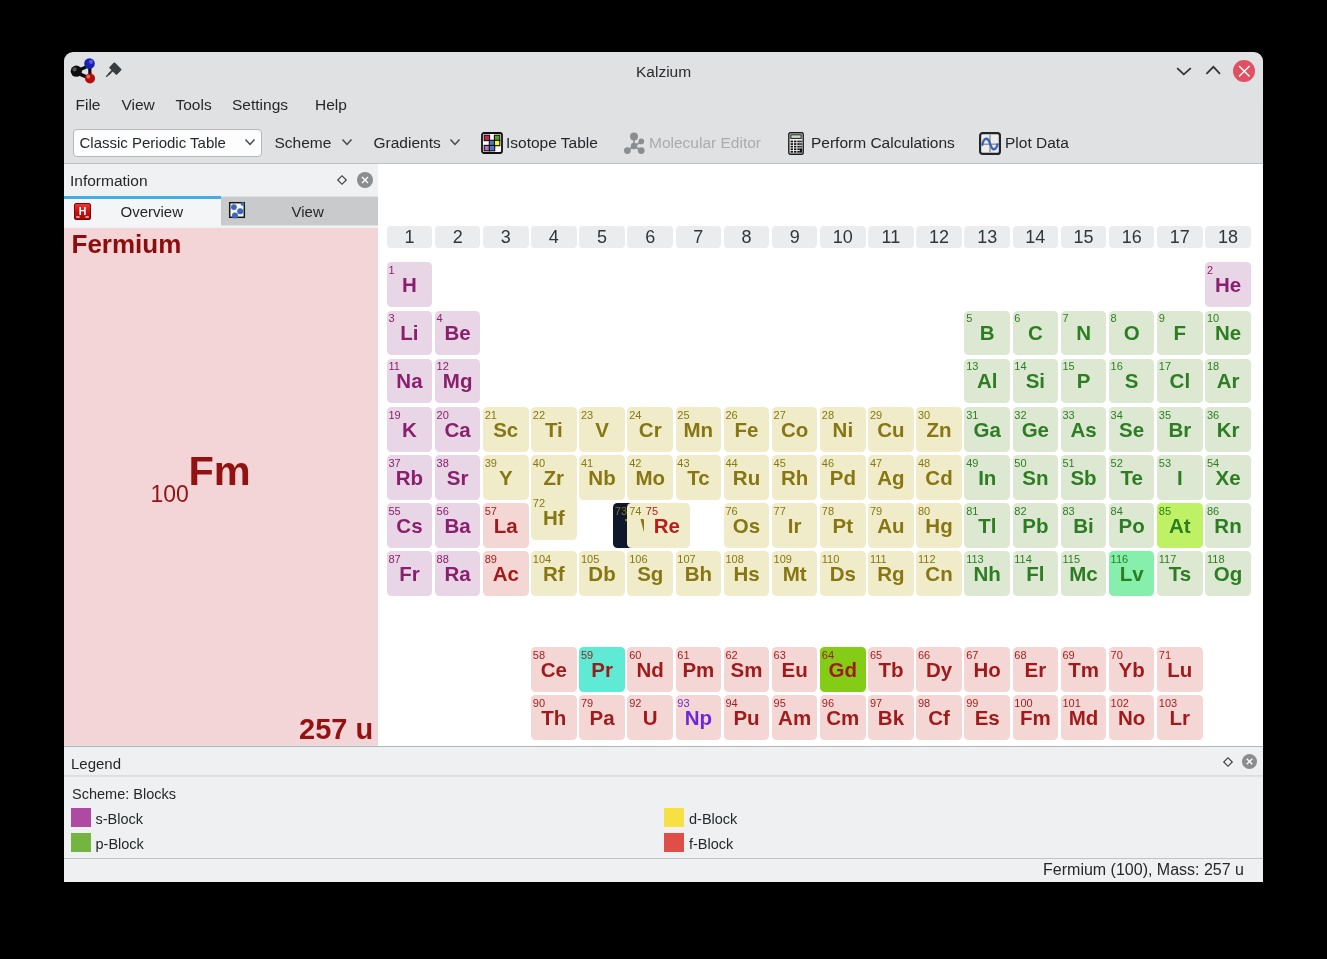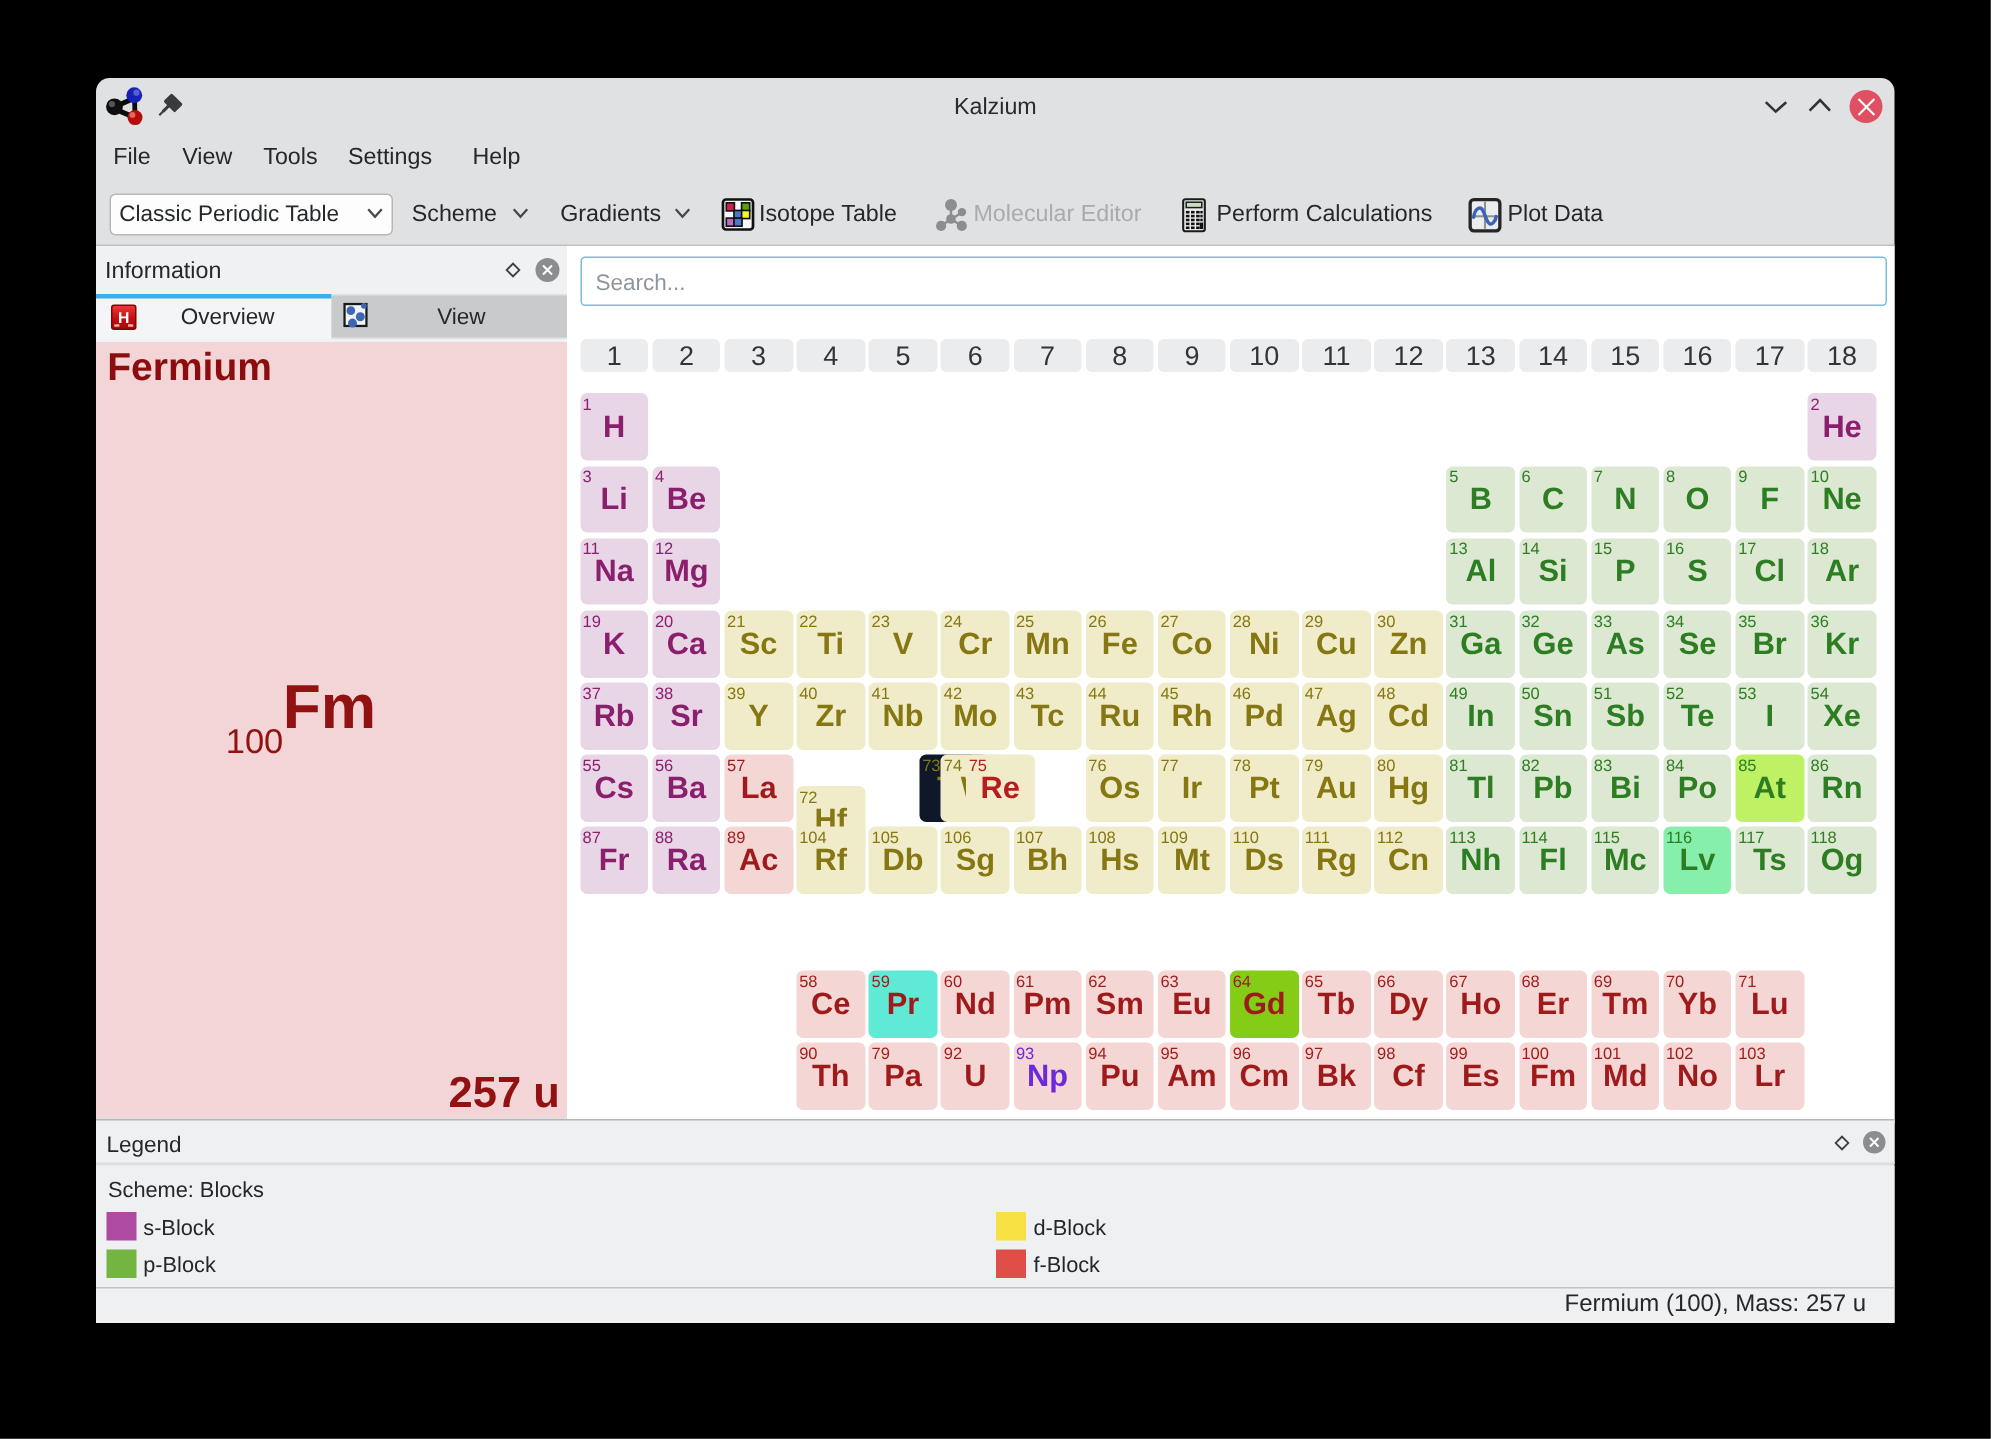--- a/index.html
+++ b/index.html
@@ -195,23 +195,20 @@
 <div class="t" style="left:291.5px;top:203.5px;font-size:15px">View</div>
 
 <div id="tabstrip"></div>
 <div id="pink"></div>
 <div class="t" style="left:71.5px;top:231.2px;font-size:26px;font-weight:bold;line-height:27px;color:#8b0d0d">Fermium</div>
 <div class="t" style="left:150.5px;top:482px;font-size:23px;line-height:24px;color:#921212">100</div>
 <div class="t" style="left:188.5px;top:447.6px;font-size:41.5px;font-weight:bold;line-height:45px;color:#921212">Fm</div>
 <div class="t" style="left:299px;top:713.5px;font-size:29px;font-weight:bold;line-height:30px;color:#921212">257 u</div>
 
 <div id="central"></div>
-<div id="search">
-      <span>Search...</span>
-    </div>
 <div class="gh" style="left:386.6px;top:226.1px">1</div>
 <div class="gh" style="left:434.8px;top:226.1px">2</div>
 <div class="gh" style="left:482.9px;top:226.1px">3</div>
 <div class="gh" style="left:531.0px;top:226.1px">4</div>
 <div class="gh" style="left:579.2px;top:226.1px">5</div>
 <div class="gh" style="left:627.4px;top:226.1px">6</div>
 <div class="gh" style="left:675.5px;top:226.1px">7</div>
 <div class="gh" style="left:723.7px;top:226.1px">8</div>
 <div class="gh" style="left:771.8px;top:226.1px">9</div>
 <div class="gh" style="left:820.0px;top:226.1px">10</div>
@@ -444,21 +441,21 @@
       <span class="s">Cs</span>
     </div>
 <div class="el" style="left:434.8px;top:503.2px;background:#e8d5e5;color:#8a1f6e">
       <span class="n">56</span>
       <span class="s">Ba</span>
     </div>
 <div class="el" style="left:482.9px;top:503.2px;background:#f4d7d4;color:#9f1b1b">
       <span class="n">57</span>
       <span class="s">La</span>
     </div>
-<div class="el" style="left:531.0px;top:524px;background:#f0ecca;color:#867712">
+<div class="el" style="left:531.0px;top:495px;background:#f0ecca;color:#867712">
       <span class="n">72</span>
       <span class="s">Hf</span>
     </div>
 <div class="el" style="left:613px;top:503.2px;background:#0f172a;color:#867712">
       <span class="n">73</span>
       <span class="s">Ta</span>
     </div>
 <div class="el" style="left:627.4px;top:503.2px;background:#f0ecca;color:#867712">
       <span class="n">74</span>
       <span class="s">W</span>

